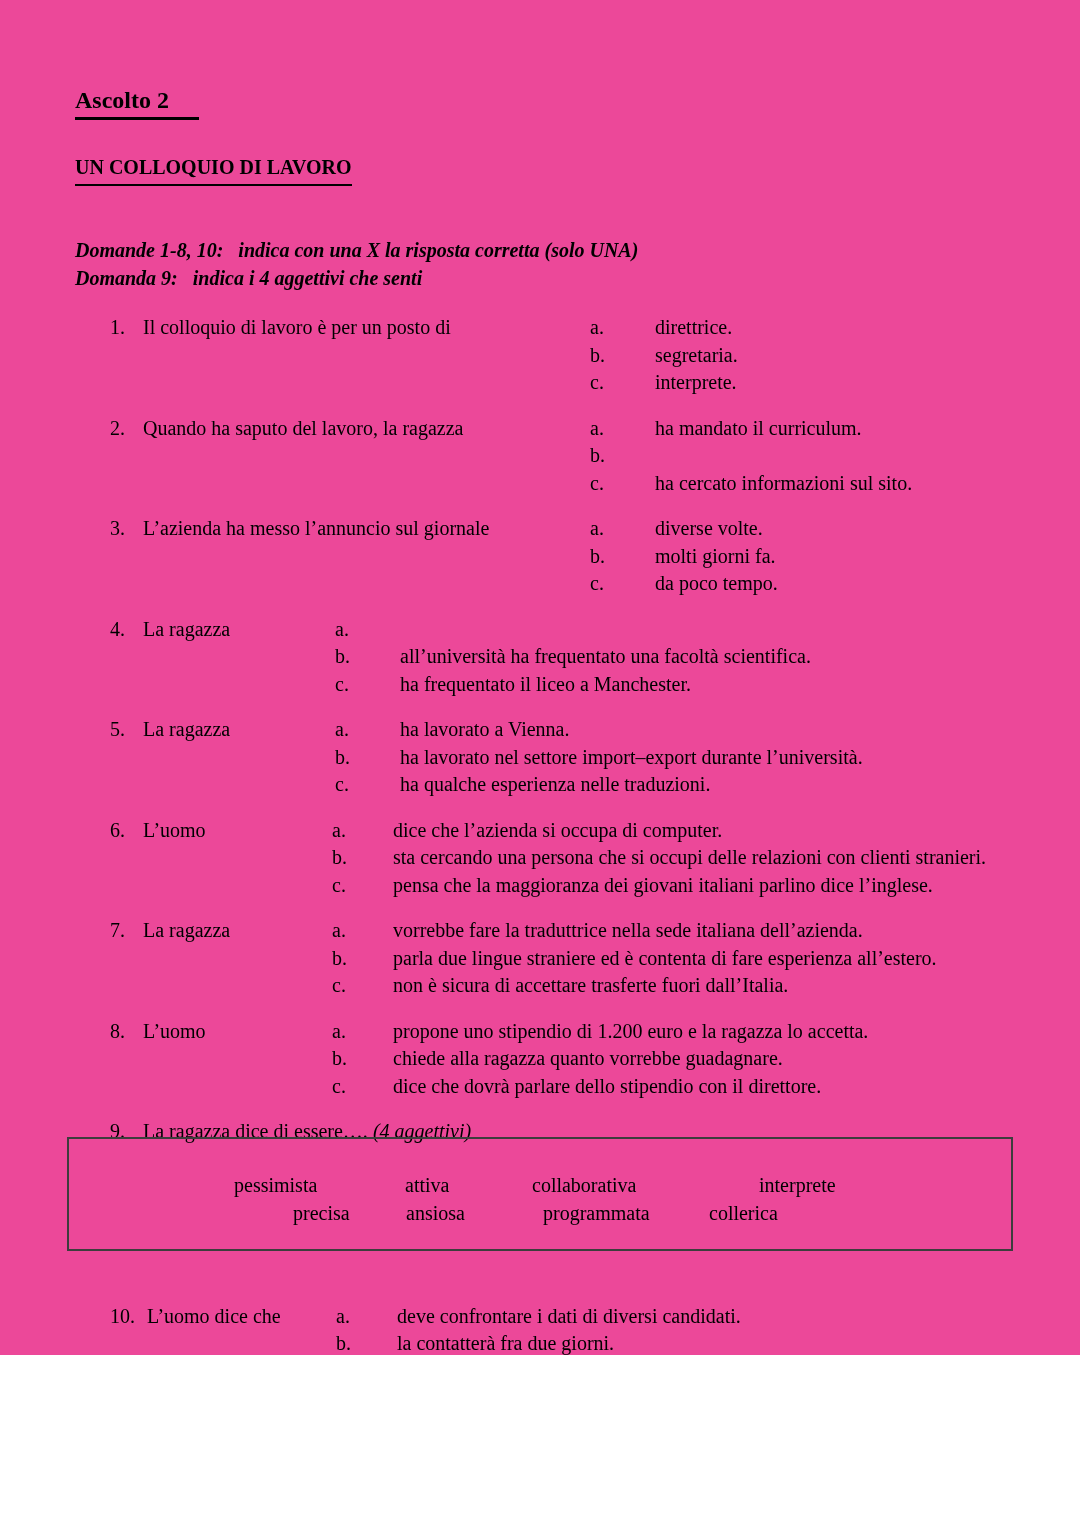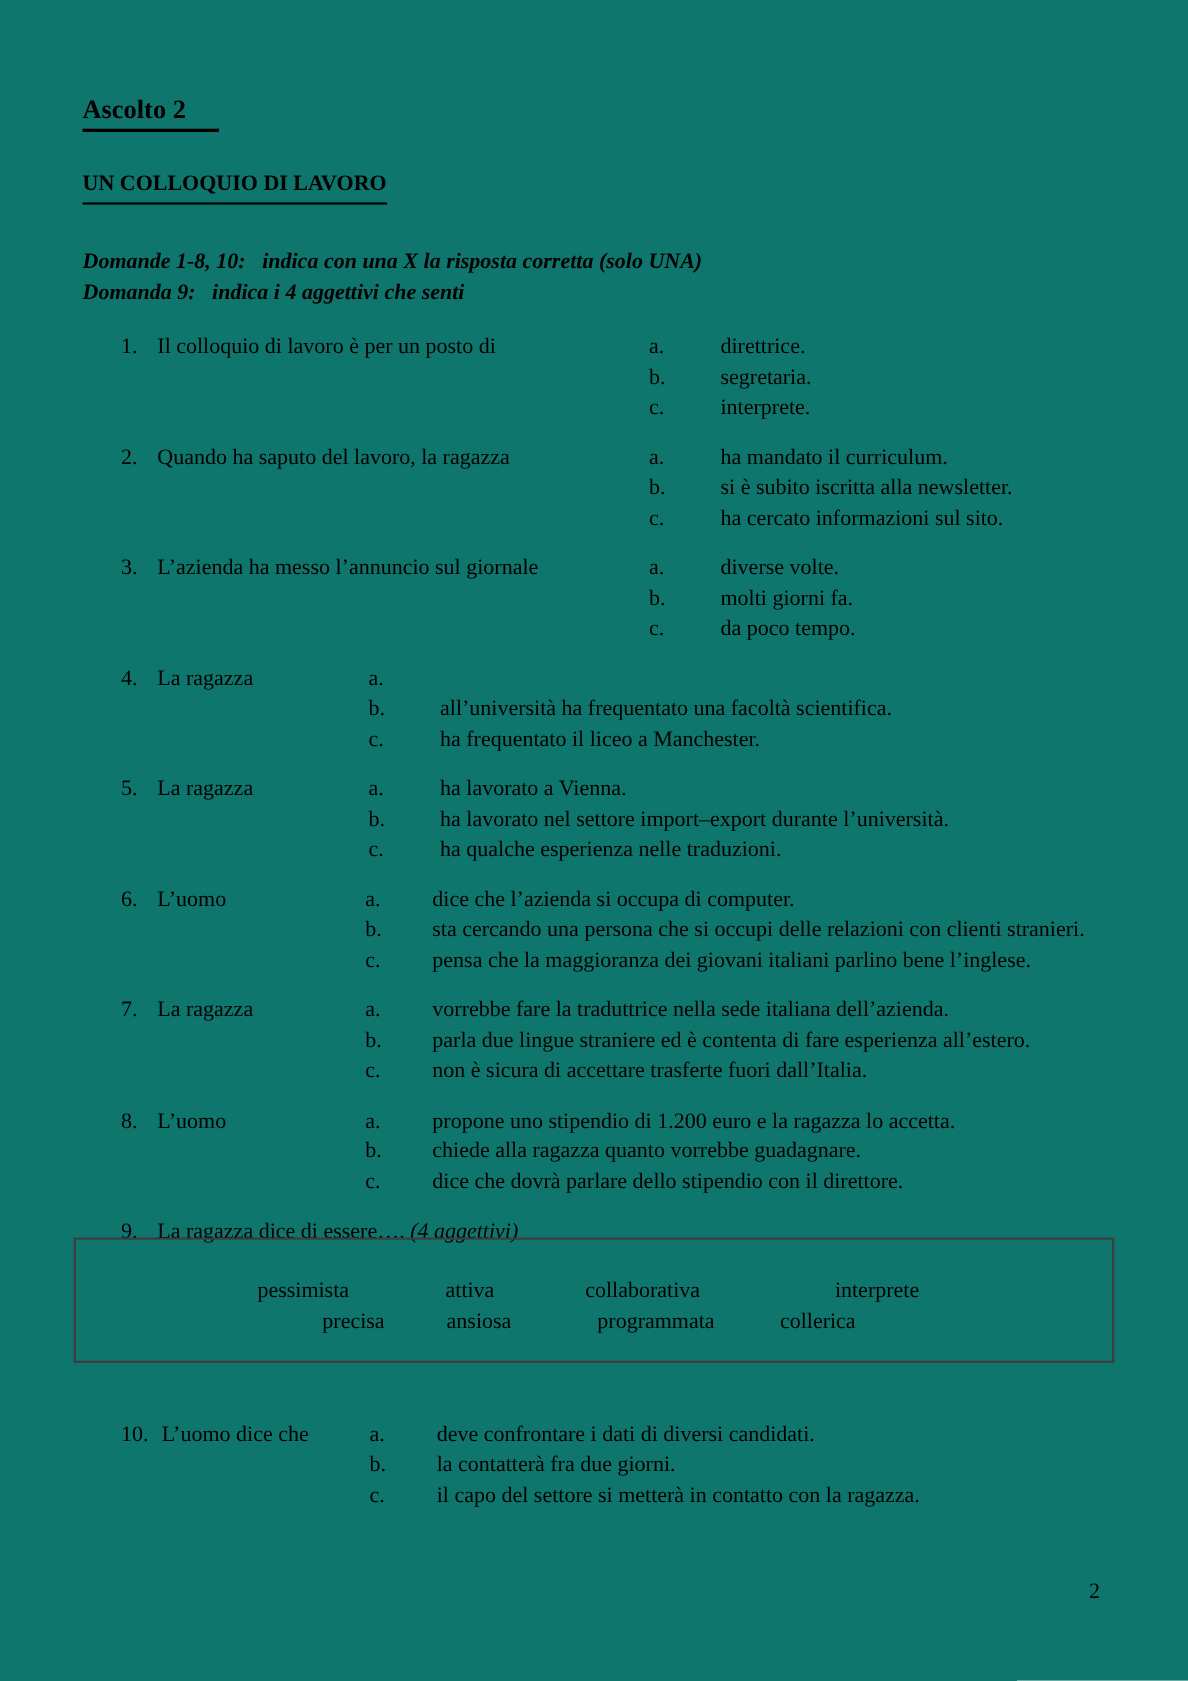--- a/index.html
+++ b/index.html
@@ -1,37 +1,37 @@
 <!DOCTYPE html>
 <html><head>
 <meta charset="utf-8">
 <style>
   * { box-sizing: border-box; }
   html, body { margin: 0; padding: 0; background: #ffffff; }
   .sheet {
     position: relative;
     width: 1080px;
-    height: 1528px;
-    background: #0f766e;
+    height: 1355px;
+    background: #ec4899;
     color: #000000;
     font-family: "Liberation Serif", "DejaVu Serif", serif;
     font-size: 20px;
     line-height: 27.5px;
     padding: 86px 60px 0 75px;
     overflow: hidden;
   }
 
   
   .title { font-size: 24px; font-weight: bold; line-height: 29px; margin: 0; }
   .title-inner { display: inline-block; border-bottom: 3px solid #000; padding-right: 30px; padding-bottom: 2px; }
   .subtitle { font-size: 20px; font-weight: bold; line-height: 29px; margin: 33px 0 0 0; }
   .subtitle-inner { display: inline-block; border-bottom: 2px solid #000; padding-bottom: 2px; }
 
   
-  .instructions { margin-top: 38px; font-weight: bold; font-style: italic; line-height: 28px; }
+  .instructions { margin-top: 50px; font-weight: bold; font-style: italic; line-height: 28px; }
   .instr { white-space: pre-wrap; }
 
   
   .questions { margin-top: 22px; }
   .q { display: flex; margin-left: 35px; margin-bottom: 18px; }
   .q .num { flex: none; width: 33px; }
   .q .qtext { flex: none; }
   .layout-a .qtext { width: 447px; }
   .layout-b .qtext { width: 192px; }
   .layout-c .qtext { width: 189px; }
@@ -116,21 +116,20 @@
     <div class="q layout-a">
       <span class="num">2.</span>
       <span class="qtext">Quando ha saputo del lavoro, la ragazza</span>
       <div class="opts">
         <div class="opt">
           <span class="letter">a.</span>
           <span class="otext">ha mandato il curriculum.</span>
         </div>
         <div class="opt">
           <span class="letter">b.</span>
-          <span class="otext">si è subito iscritta alla newsletter.</span>
         </div>
         <div class="opt">
           <span class="letter">c.</span>
           <span class="otext">ha cercato informazioni sul sito.</span>
         </div>
       </div>
     </div>
 
     <div class="q layout-a">
       <span class="num">3.</span>
@@ -195,21 +194,21 @@
         <div class="opt">
           <span class="letter">a.</span>
           <span class="otext">dice che l’azienda si occupa di computer.</span>
         </div>
         <div class="opt">
           <span class="letter">b.</span>
           <span class="otext">sta cercando una persona che si occupi delle relazioni con clienti stranieri.</span>
         </div>
         <div class="opt">
           <span class="letter">c.</span>
-          <span class="otext">pensa che la maggioranza dei giovani italiani parlino bene l’inglese.</span>
+          <span class="otext">pensa che la maggioranza dei giovani italiani parlino dice l’inglese.</span>
         </div>
       </div>
     </div>
 
     <div class="q layout-c">
       <span class="num">7.</span>
       <span class="qtext">La ragazza</span>
       <div class="opts">
         <div class="opt">
           <span class="letter">a.</span>

